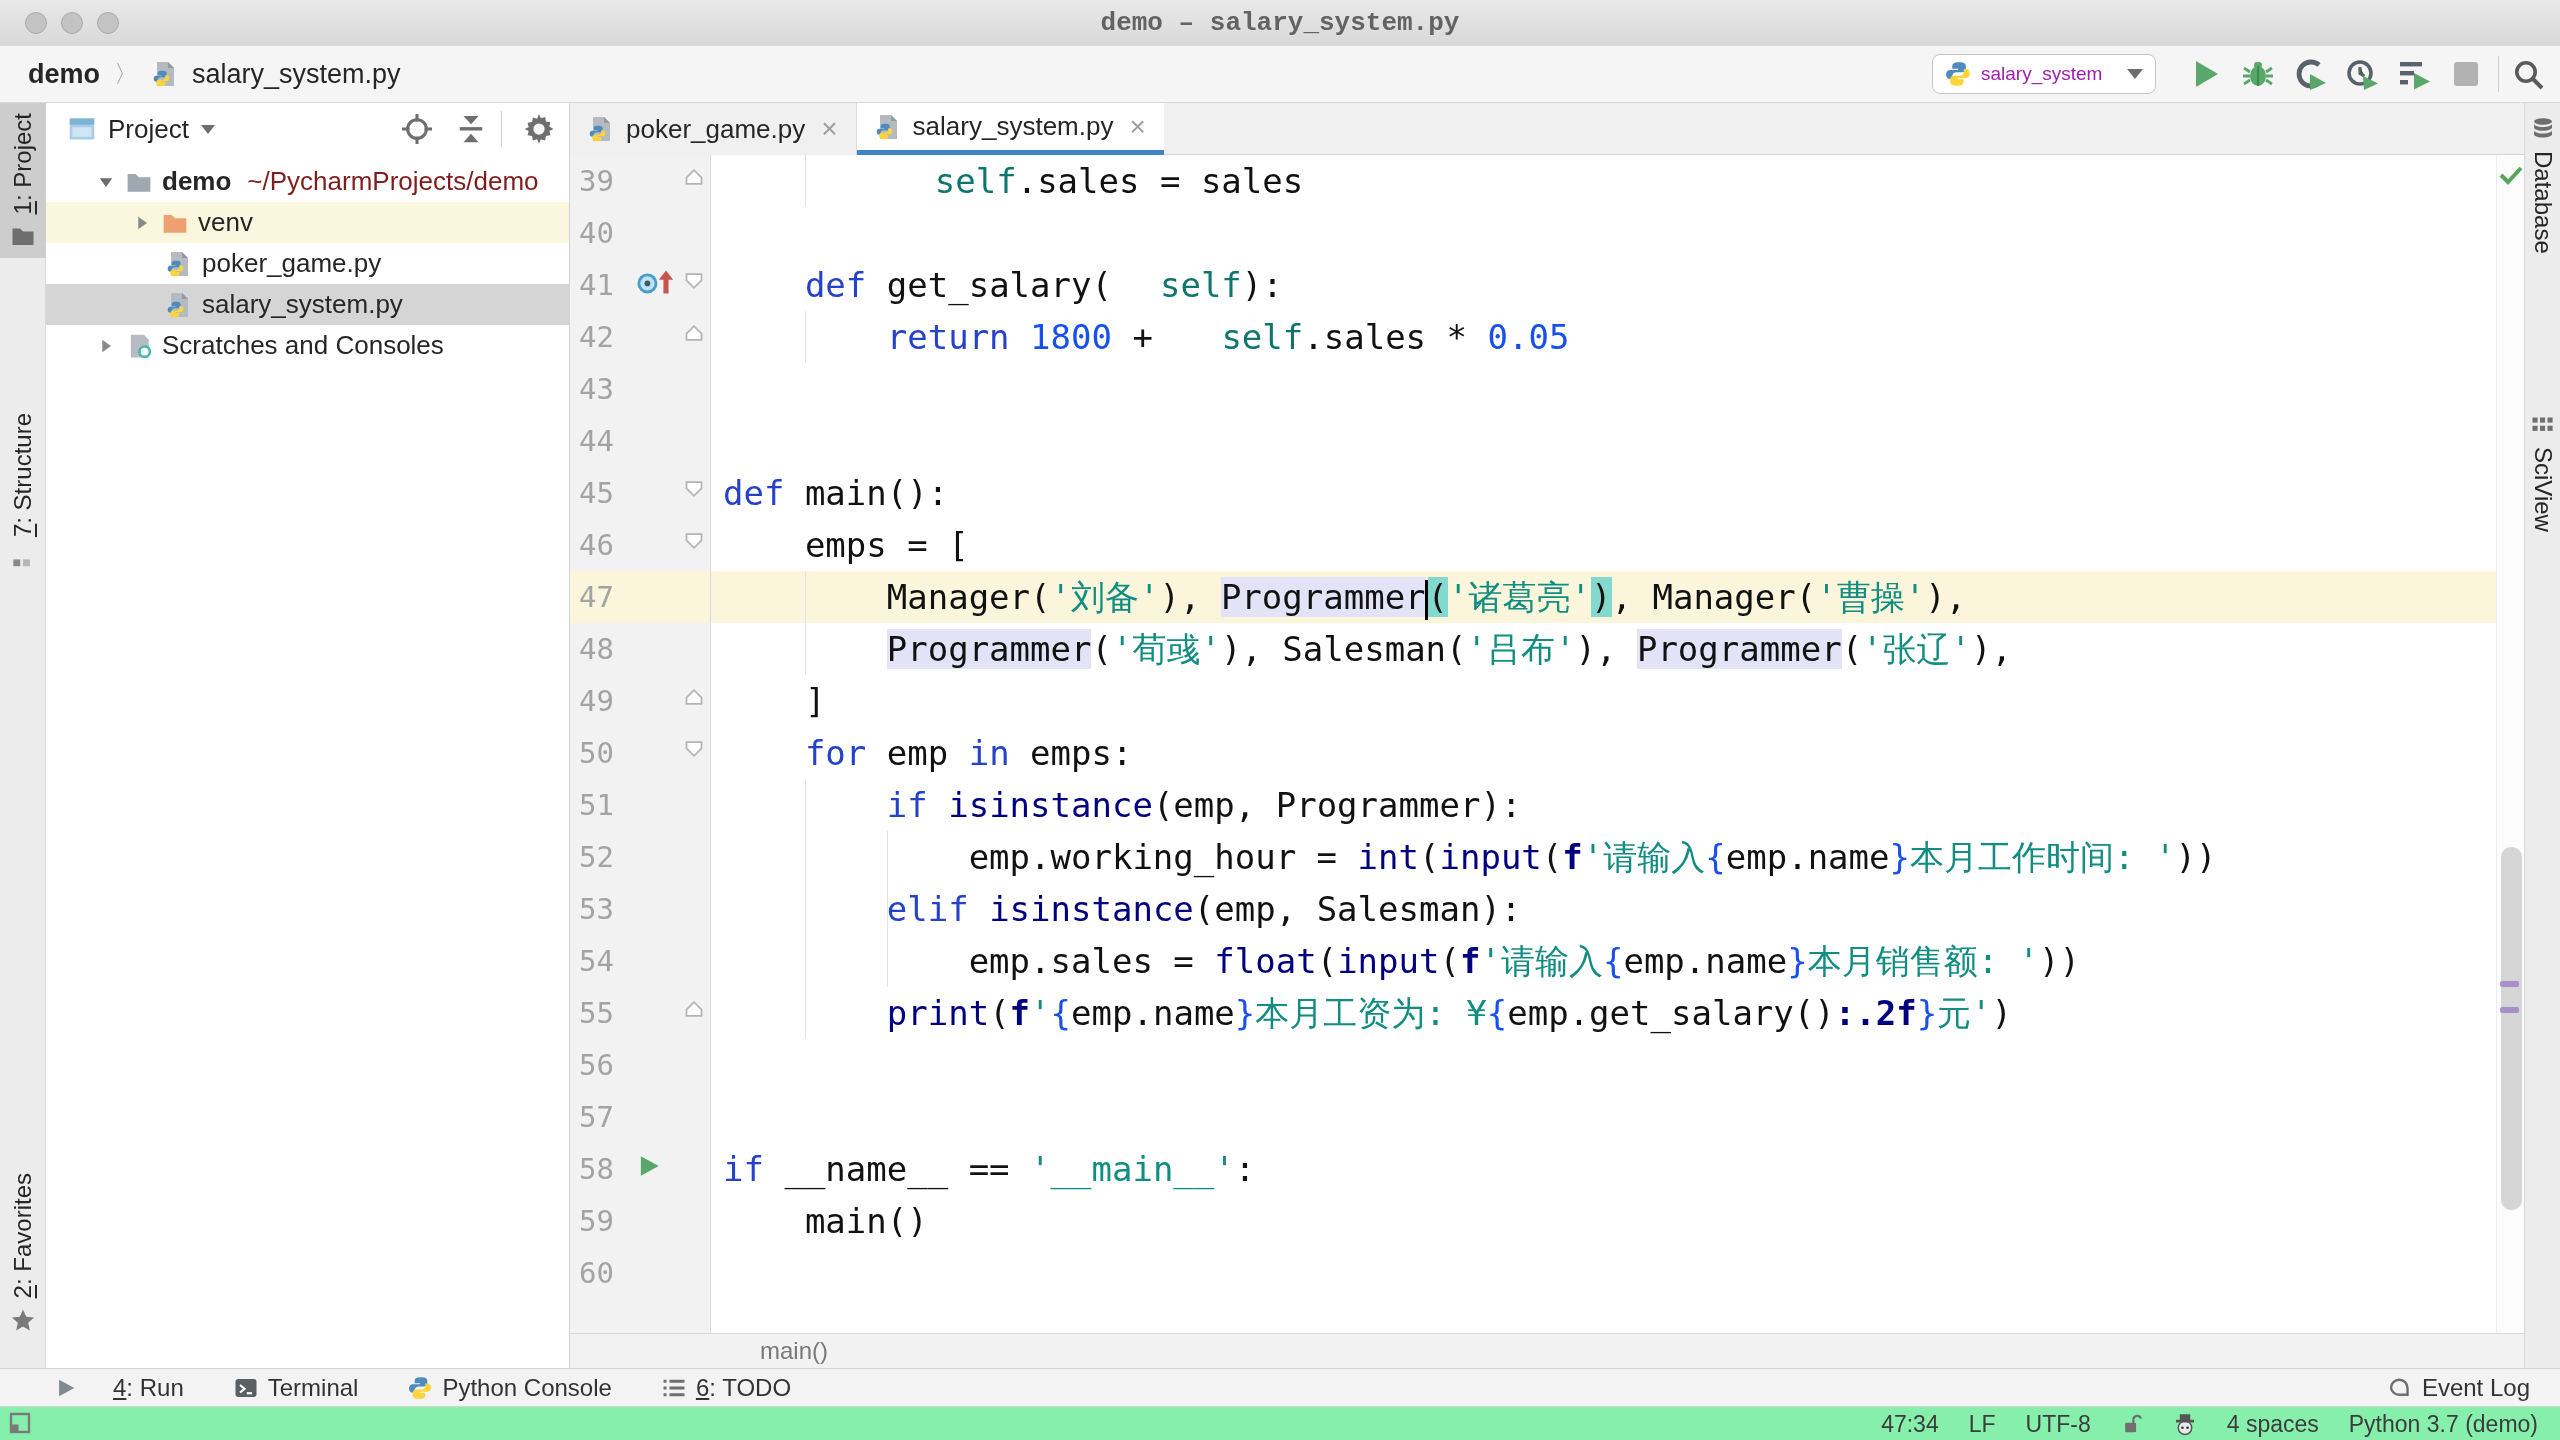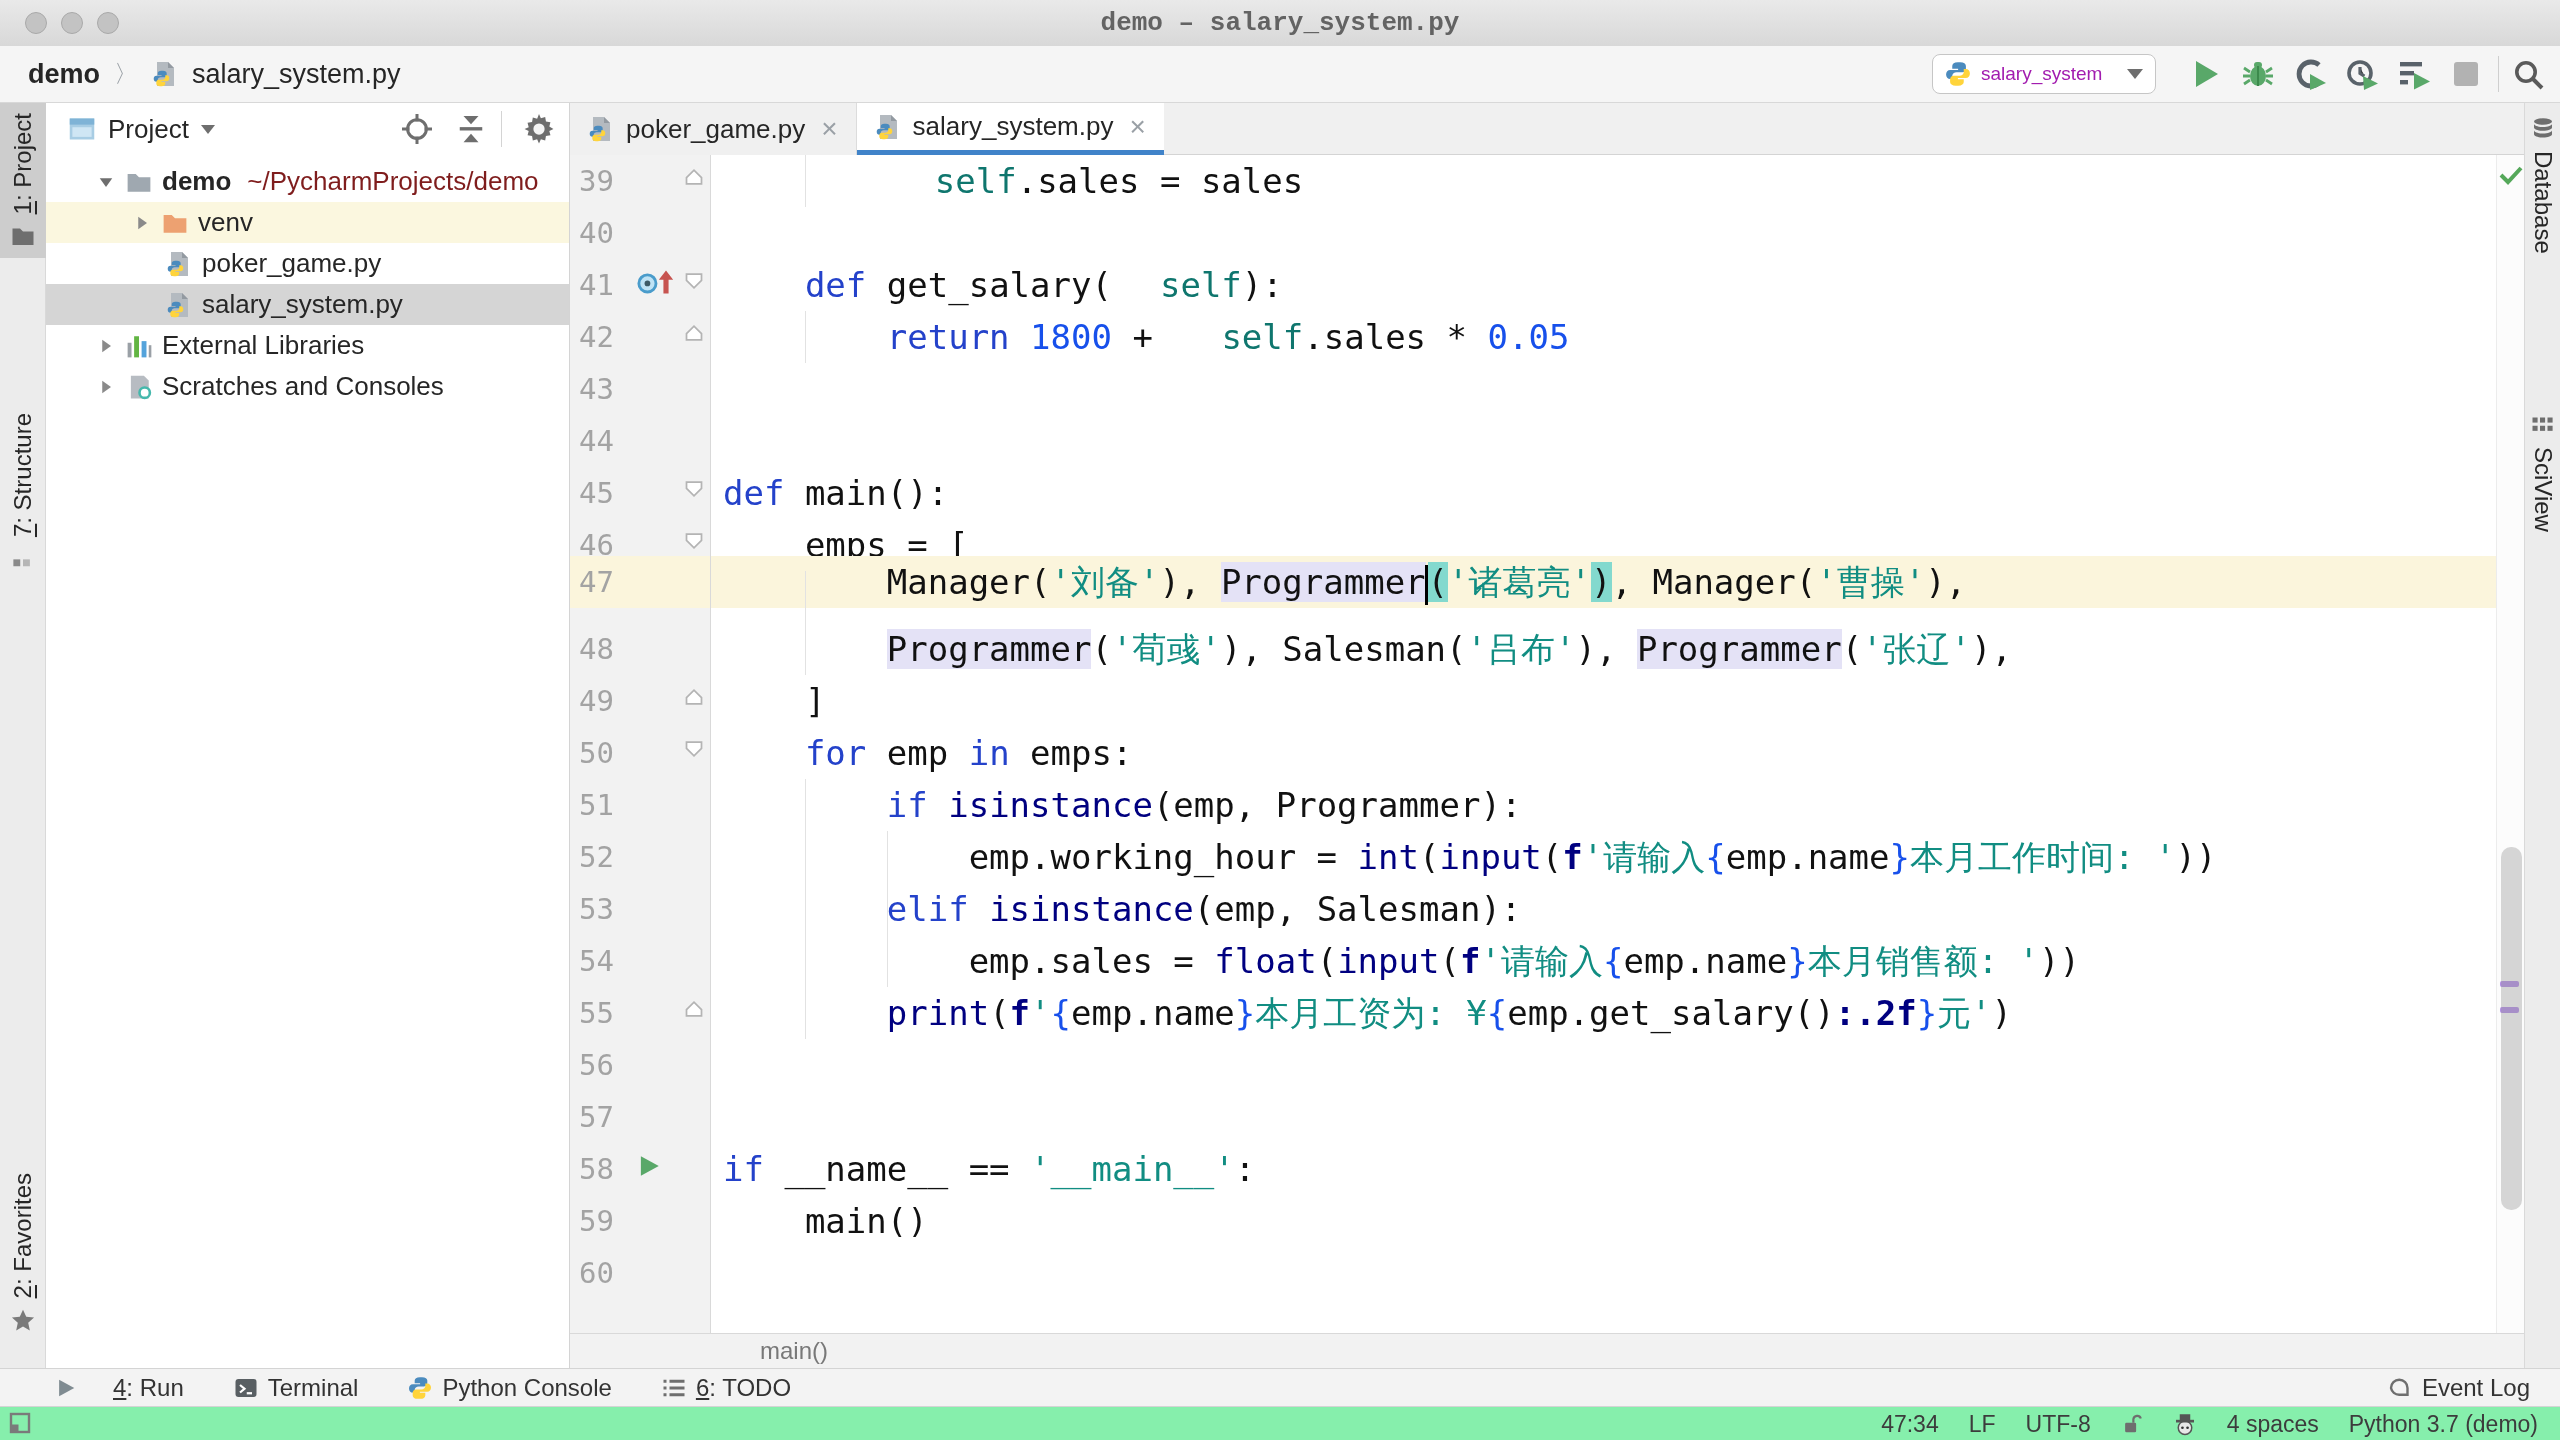--- a/index.html
+++ b/index.html
@@ -387,29 +387,20 @@
       <svg class="tic" viewBox="0 0 26 26">
           <use href="#i-pyfile"></use>
         </svg>
       <span class="tname">salary_system.py</span>
     </div>
     <div class="trow" style="padding-left:50px">
       <svg class="tarr" viewBox="0 0 16 16">
           <use href="#i-arrrt"></use>
         </svg>
       <svg class="tic" viewBox="0 0 16 16">
-          <use href="#i-extlib"></use>
-        </svg>
-      <span class="tname">External Libraries</span>
-    </div>
-    <div class="trow" style="padding-left:50px">
-      <svg class="tarr" viewBox="0 0 16 16">
-          <use href="#i-arrrt"></use>
-        </svg>
-      <svg class="tic" viewBox="0 0 16 16">
           <use href="#i-scratch"></use>
         </svg>
       <span class="tname">Scratches and Consoles</span>
     </div>
   </div>
 </div>
 
 <div id="editor">
   <div id="tabbar">
     <div class="tab" id="tab-inactive">
@@ -492,21 +483,21 @@
         </div>
         <div class="cline" style="top: 364px;">
           <span class="ln">46</span>
           <span class="g-fold">
             <svg width="20" height="18" viewBox="0 0 16 14">
               <use href="#i-folddn"></use>
             </svg>
           </span>
           <span class="code"><span class="tk-p">    emps = [</span></span>
         </div>
-        <div class="cline current" style="top: 401px; padding-left: 10px;">
+        <div class="cline current" style="top: 416px; padding-left: 10px;">
           <span class="ln">47</span>
           <span class="code"><span class="tk-p">        Manager(</span><span class="tk-str">'刘备'</span><span class="tk-p">), </span><span class="tk-hid">Programmer</span><span class="tk-caret"></span><span class="tk-hpar">(</span><span class="tk-str">'诸葛亮'</span><span class="tk-hpar">)</span><span class="tk-p">, Manager(</span><span class="tk-str">'曹操'</span><span class="tk-p">),</span></span>
         </div>
         <div class="cline" style="top: 468px;">
           <span class="ln">48</span>
           <span class="code"><span class="tk-p">        </span><span class="tk-hid">Programmer</span><span class="tk-p">(</span><span class="tk-str">'荀彧'</span><span class="tk-p">), Salesman(</span><span class="tk-str">'吕布'</span><span class="tk-p">), </span><span class="tk-hid">Programmer</span><span class="tk-p">(</span><span class="tk-str">'张辽'</span><span class="tk-p">),</span></span>
         </div>
         <div class="cline" style="top: 520px;">
           <span class="ln">49</span>
           <span class="g-fold">

